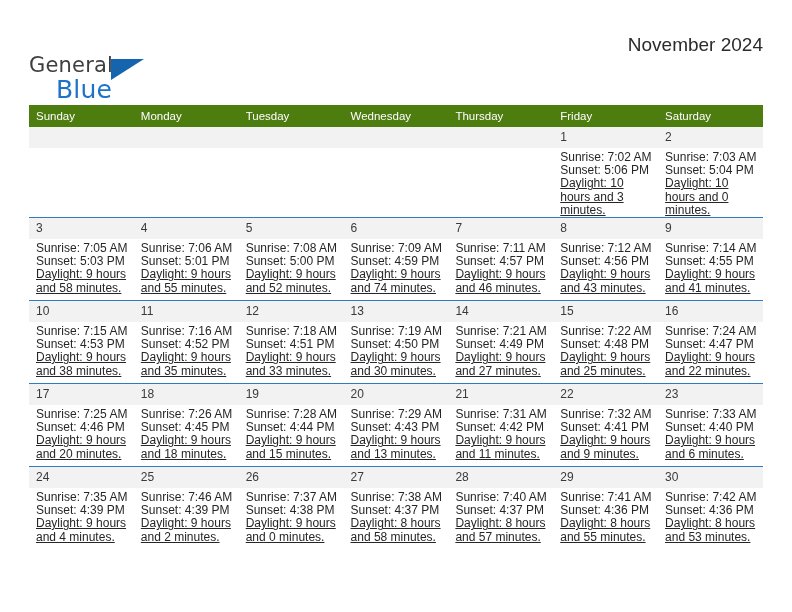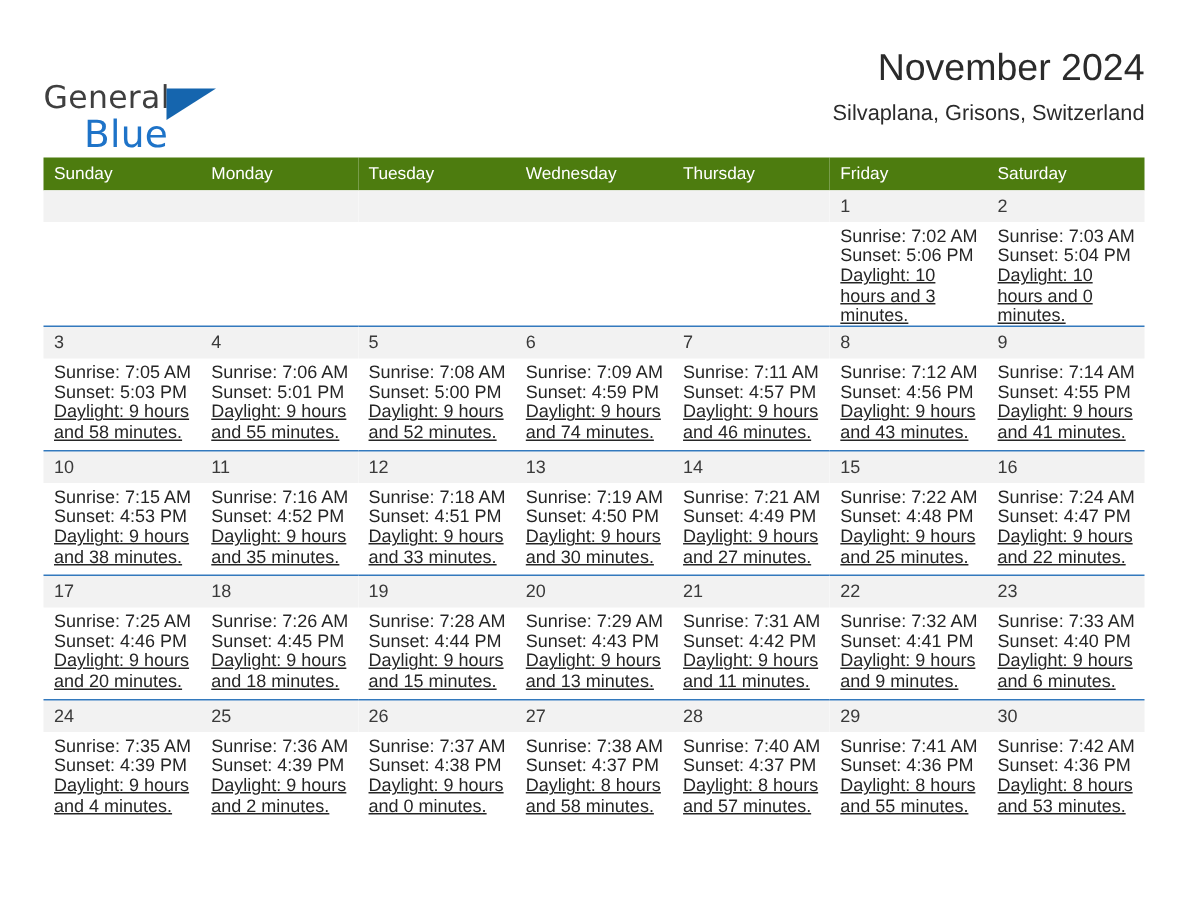--- a/index.html
+++ b/index.html
@@ -67,21 +67,21 @@
     border-bottom: 21px solid transparent;
   }
 
   .title-wrap {
     position: absolute;
     right: 0;
     top: 0;
     text-align: right;
   }
   .cal-title {
-    font-size: 25px;
+    font-size: 19px;
     font-weight: 400;
     color: #2b2b2b;
     line-height: 34px;
     white-space: nowrap;
     font-family: "Liberation Sans", sans-serif;
   }
   .cal-subtitle {
     margin-top: 5px;
     font-size: 14.5px;
     font-weight: 400;
@@ -154,21 +154,20 @@
   <div class="header">
 
     <div class="brand">
       <span class="brand-general">General</span>
       <span class="brand-tri"></span>
       <span class="brand-blue">Blue</span>
     </div>
 
     <div class="title-wrap">
       <div class="cal-title">November 2024</div>
-      <div class="cal-subtitle">Silvaplana, Grisons, Switzerland</div>
     </div>
 
   </div>
 
   <table class="cal">
     <thead>
       <tr id="weekday-row">
           <th>Sunday</th>
           <th>Monday</th>
           <th>Tuesday</th>
@@ -391,21 +390,21 @@
             <span class="daynum">24</span>
             <div class="info">
               <div>Sunrise: 7:35 AM</div>
               <div>Sunset: 4:39 PM</div>
               <div class="daylight">Daylight: 9 hours and 4 minutes.</div>
             </div>
           </td>
           <td>
             <span class="daynum">25</span>
             <div class="info">
-              <div>Sunrise: 7:36 AM</div>
+              <div>Sunrise: 7:46 AM</div>
               <div>Sunset: 4:39 PM</div>
               <div class="daylight">Daylight: 9 hours and 2 minutes.</div>
             </div>
           </td>
           <td>
             <span class="daynum">26</span>
             <div class="info">
               <div>Sunrise: 7:37 AM</div>
               <div>Sunset: 4:38 PM</div>
               <div class="daylight">Daylight: 9 hours and 0 minutes.</div>

